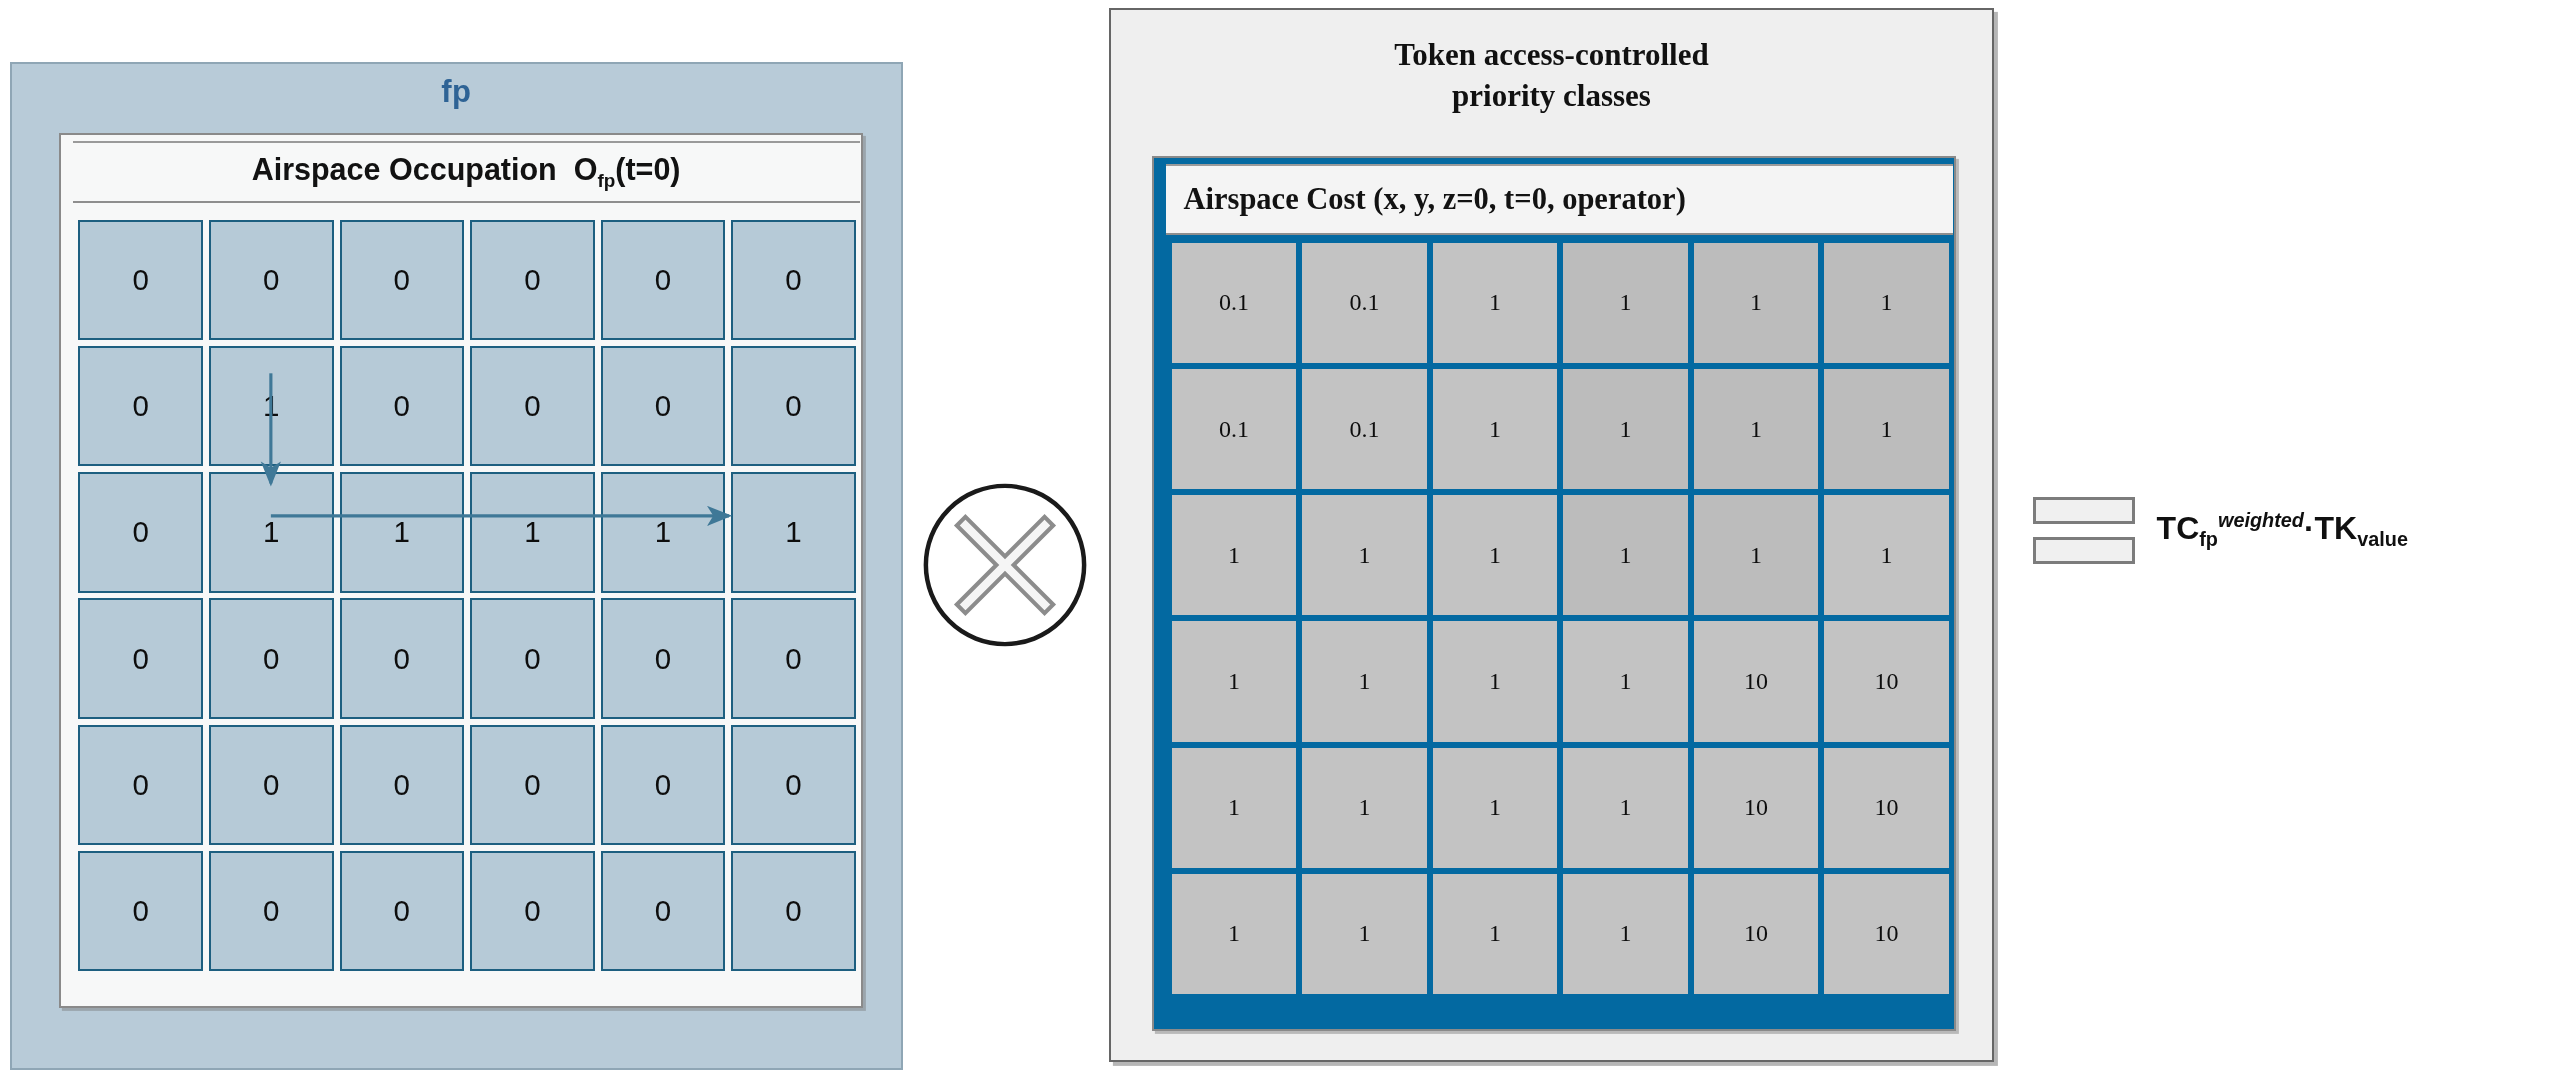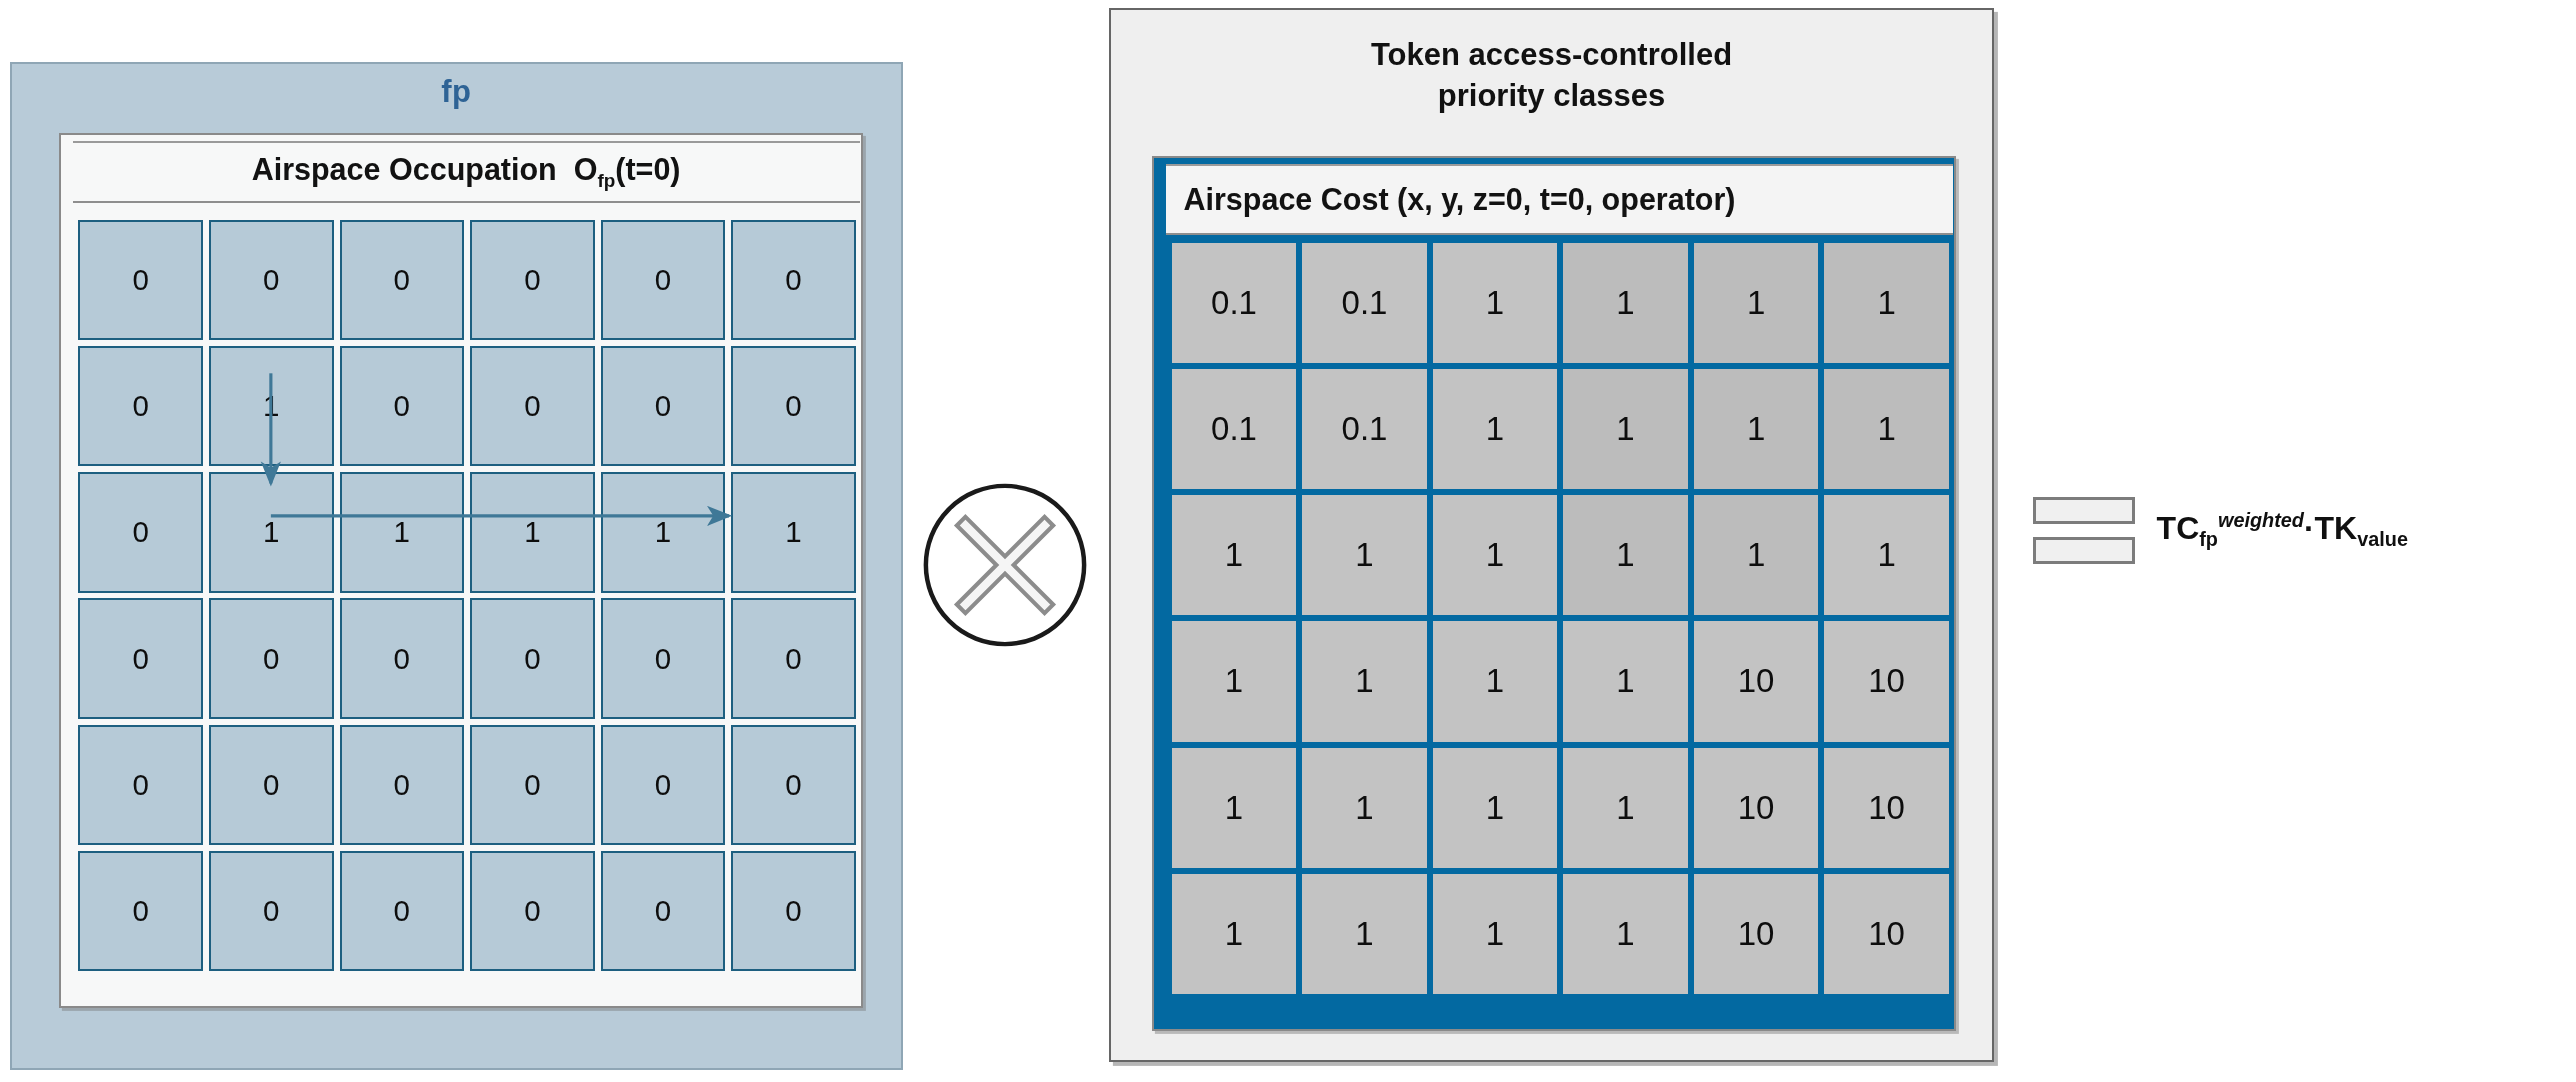--- a/index.html
+++ b/index.html
@@ -118,20 +118,21 @@
   #right-panel {
     position: absolute;
     left: 1109px;
     top: 7.9px;
     width: 885px;
     height: 1054px;
     background: #efefef;
     border: 2px solid #666666;
     box-sizing: border-box;
     box-shadow: 3.9px 3.9px 0 rgba(110,110,110,0.5);
+    font-family: Liberation Serif, serif;
   }
   #right-panel-title {
     position: absolute;
     top: 25.6px;
     left: 0;
     width: 100%;
     text-align: center;
     font-size: 31px;
     font-weight: bold;
     color: #111111;
@@ -179,21 +180,21 @@
     grid-template-rows: repeat(6, 1fr);
     gap: 5.9px;
     padding: 3.9px;
     box-sizing: border-box;
   }
   .gcell {
     background: #c3c3c3;
     display: flex;
     align-items: center;
     justify-content: center;
-    font-size: 33px;
+    font-size: 24px;
     color: #0d0d0d;
     box-sizing: border-box;
   }
   .gcell.darker { background: #bcbcbc; }
 
   
   #legend {
     position: absolute;
     left: 2033px;
     top: 497px;

